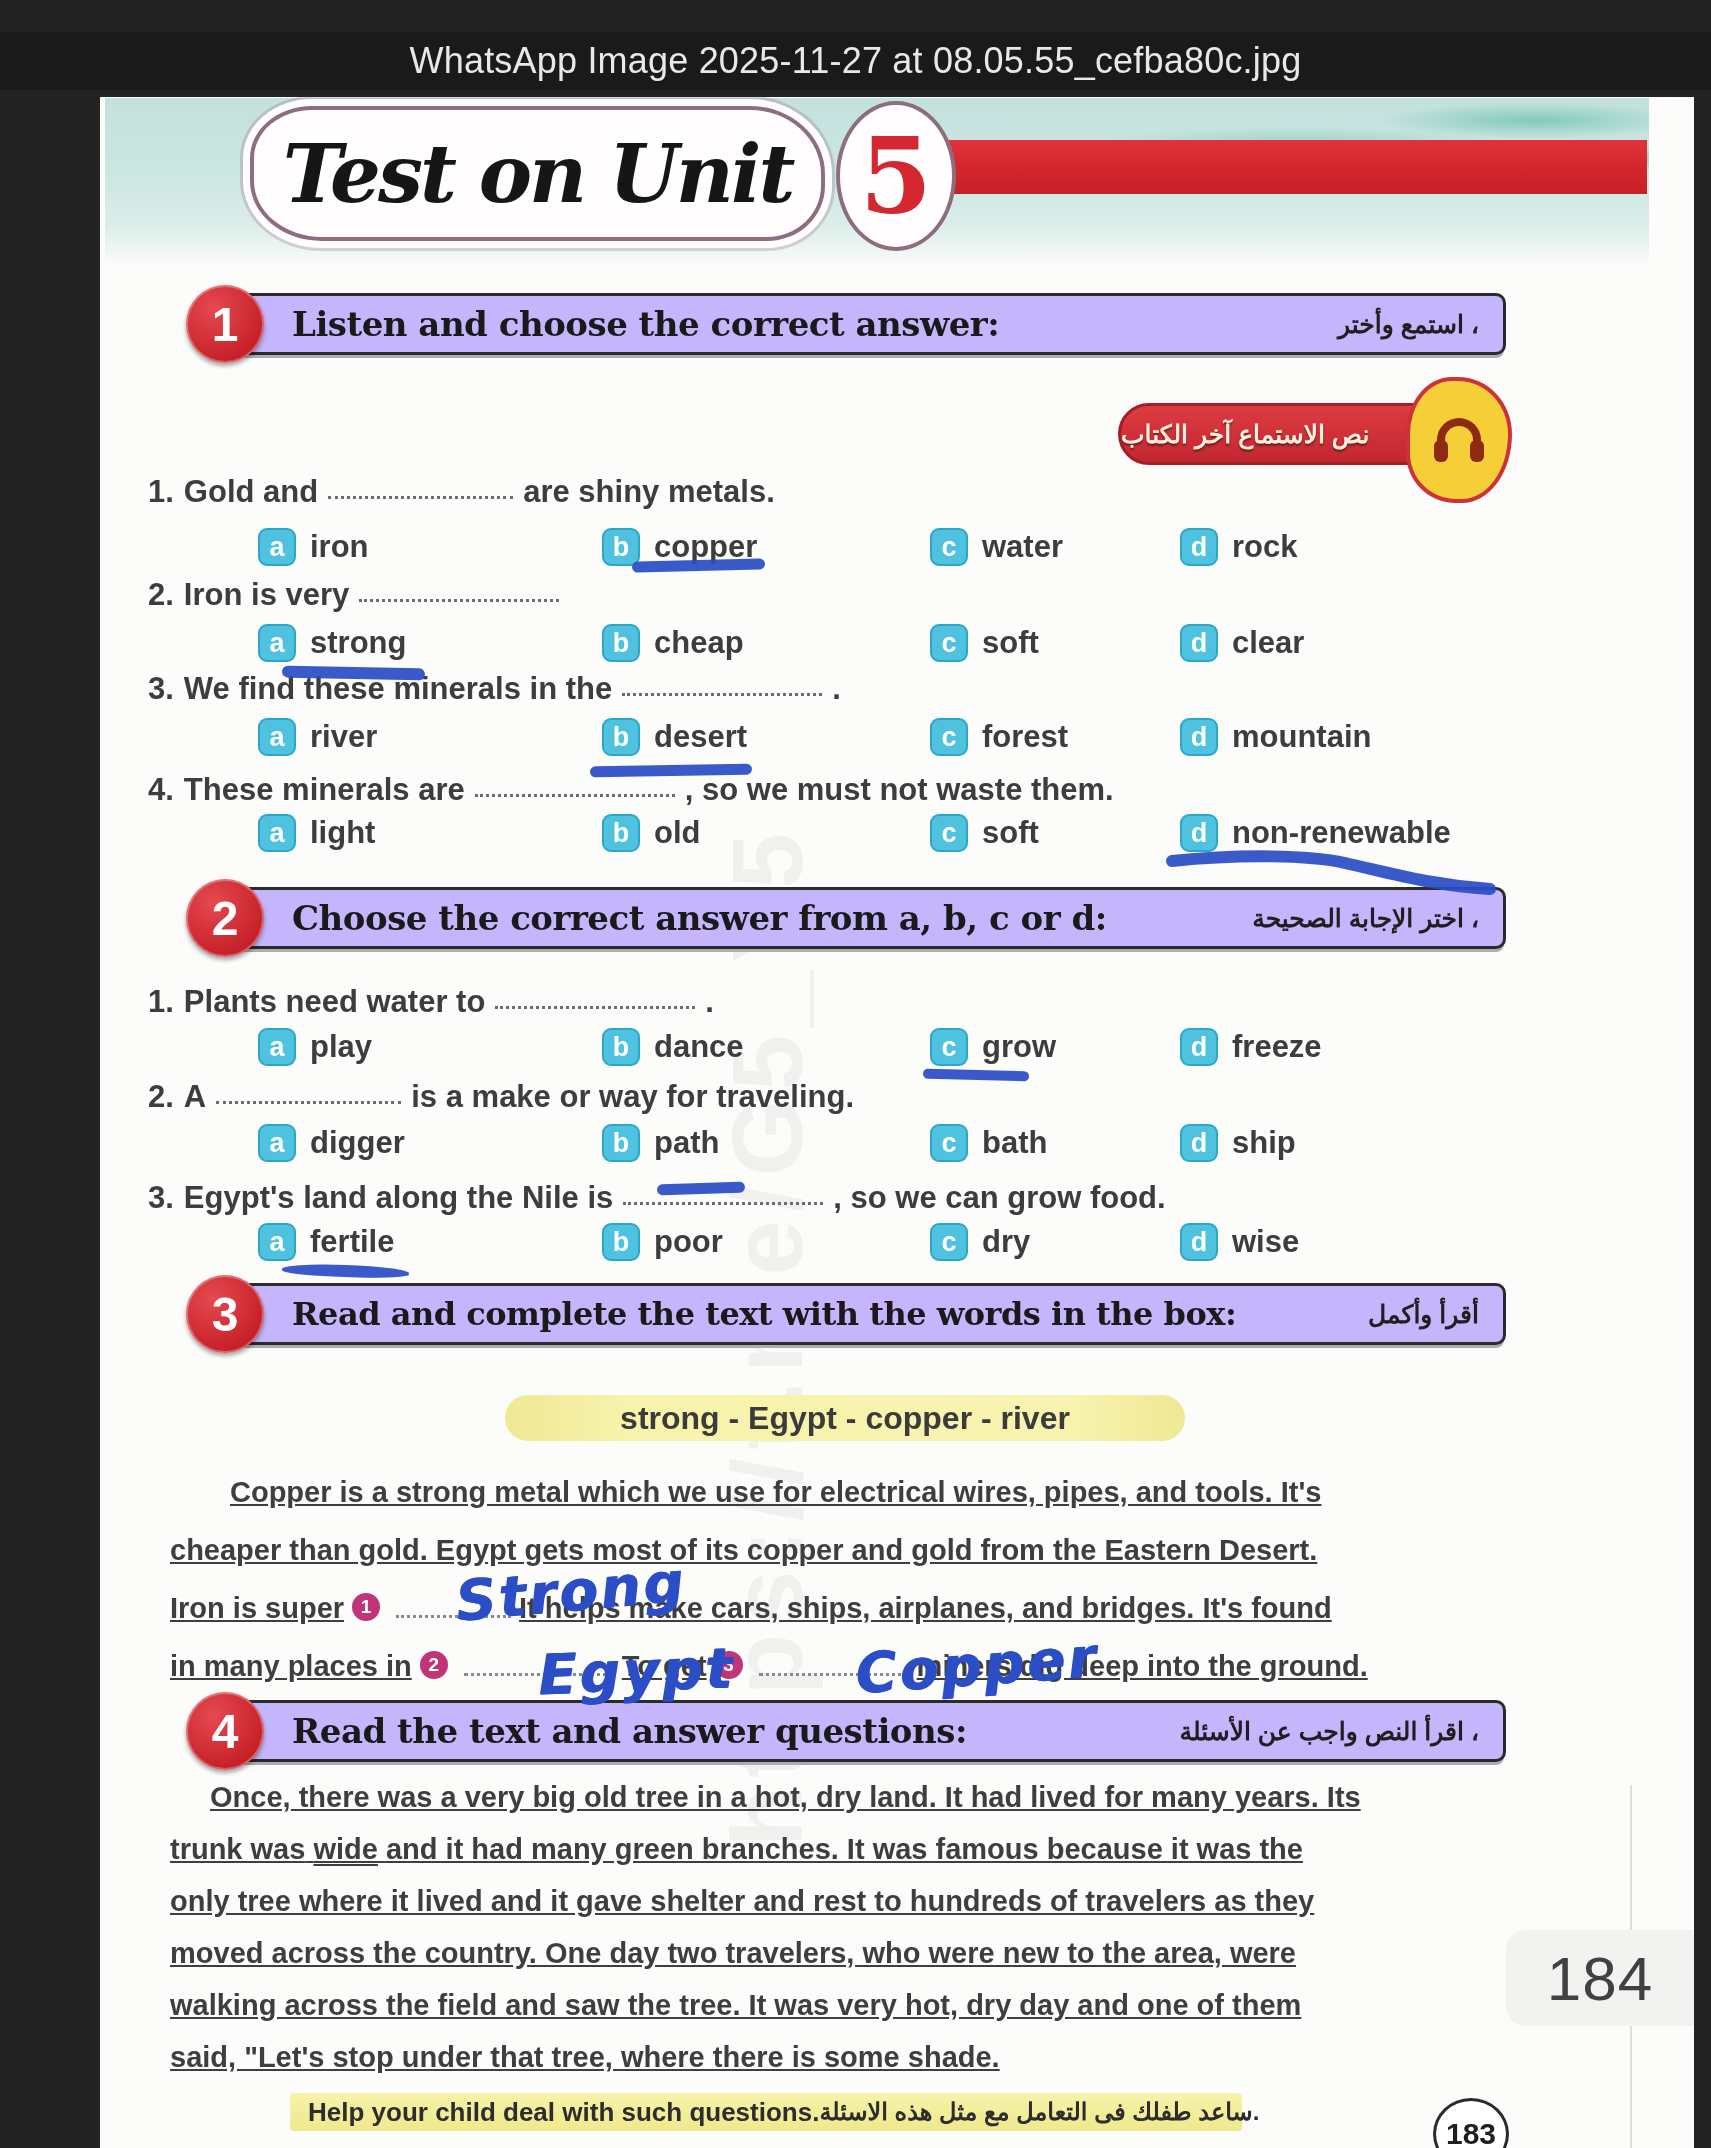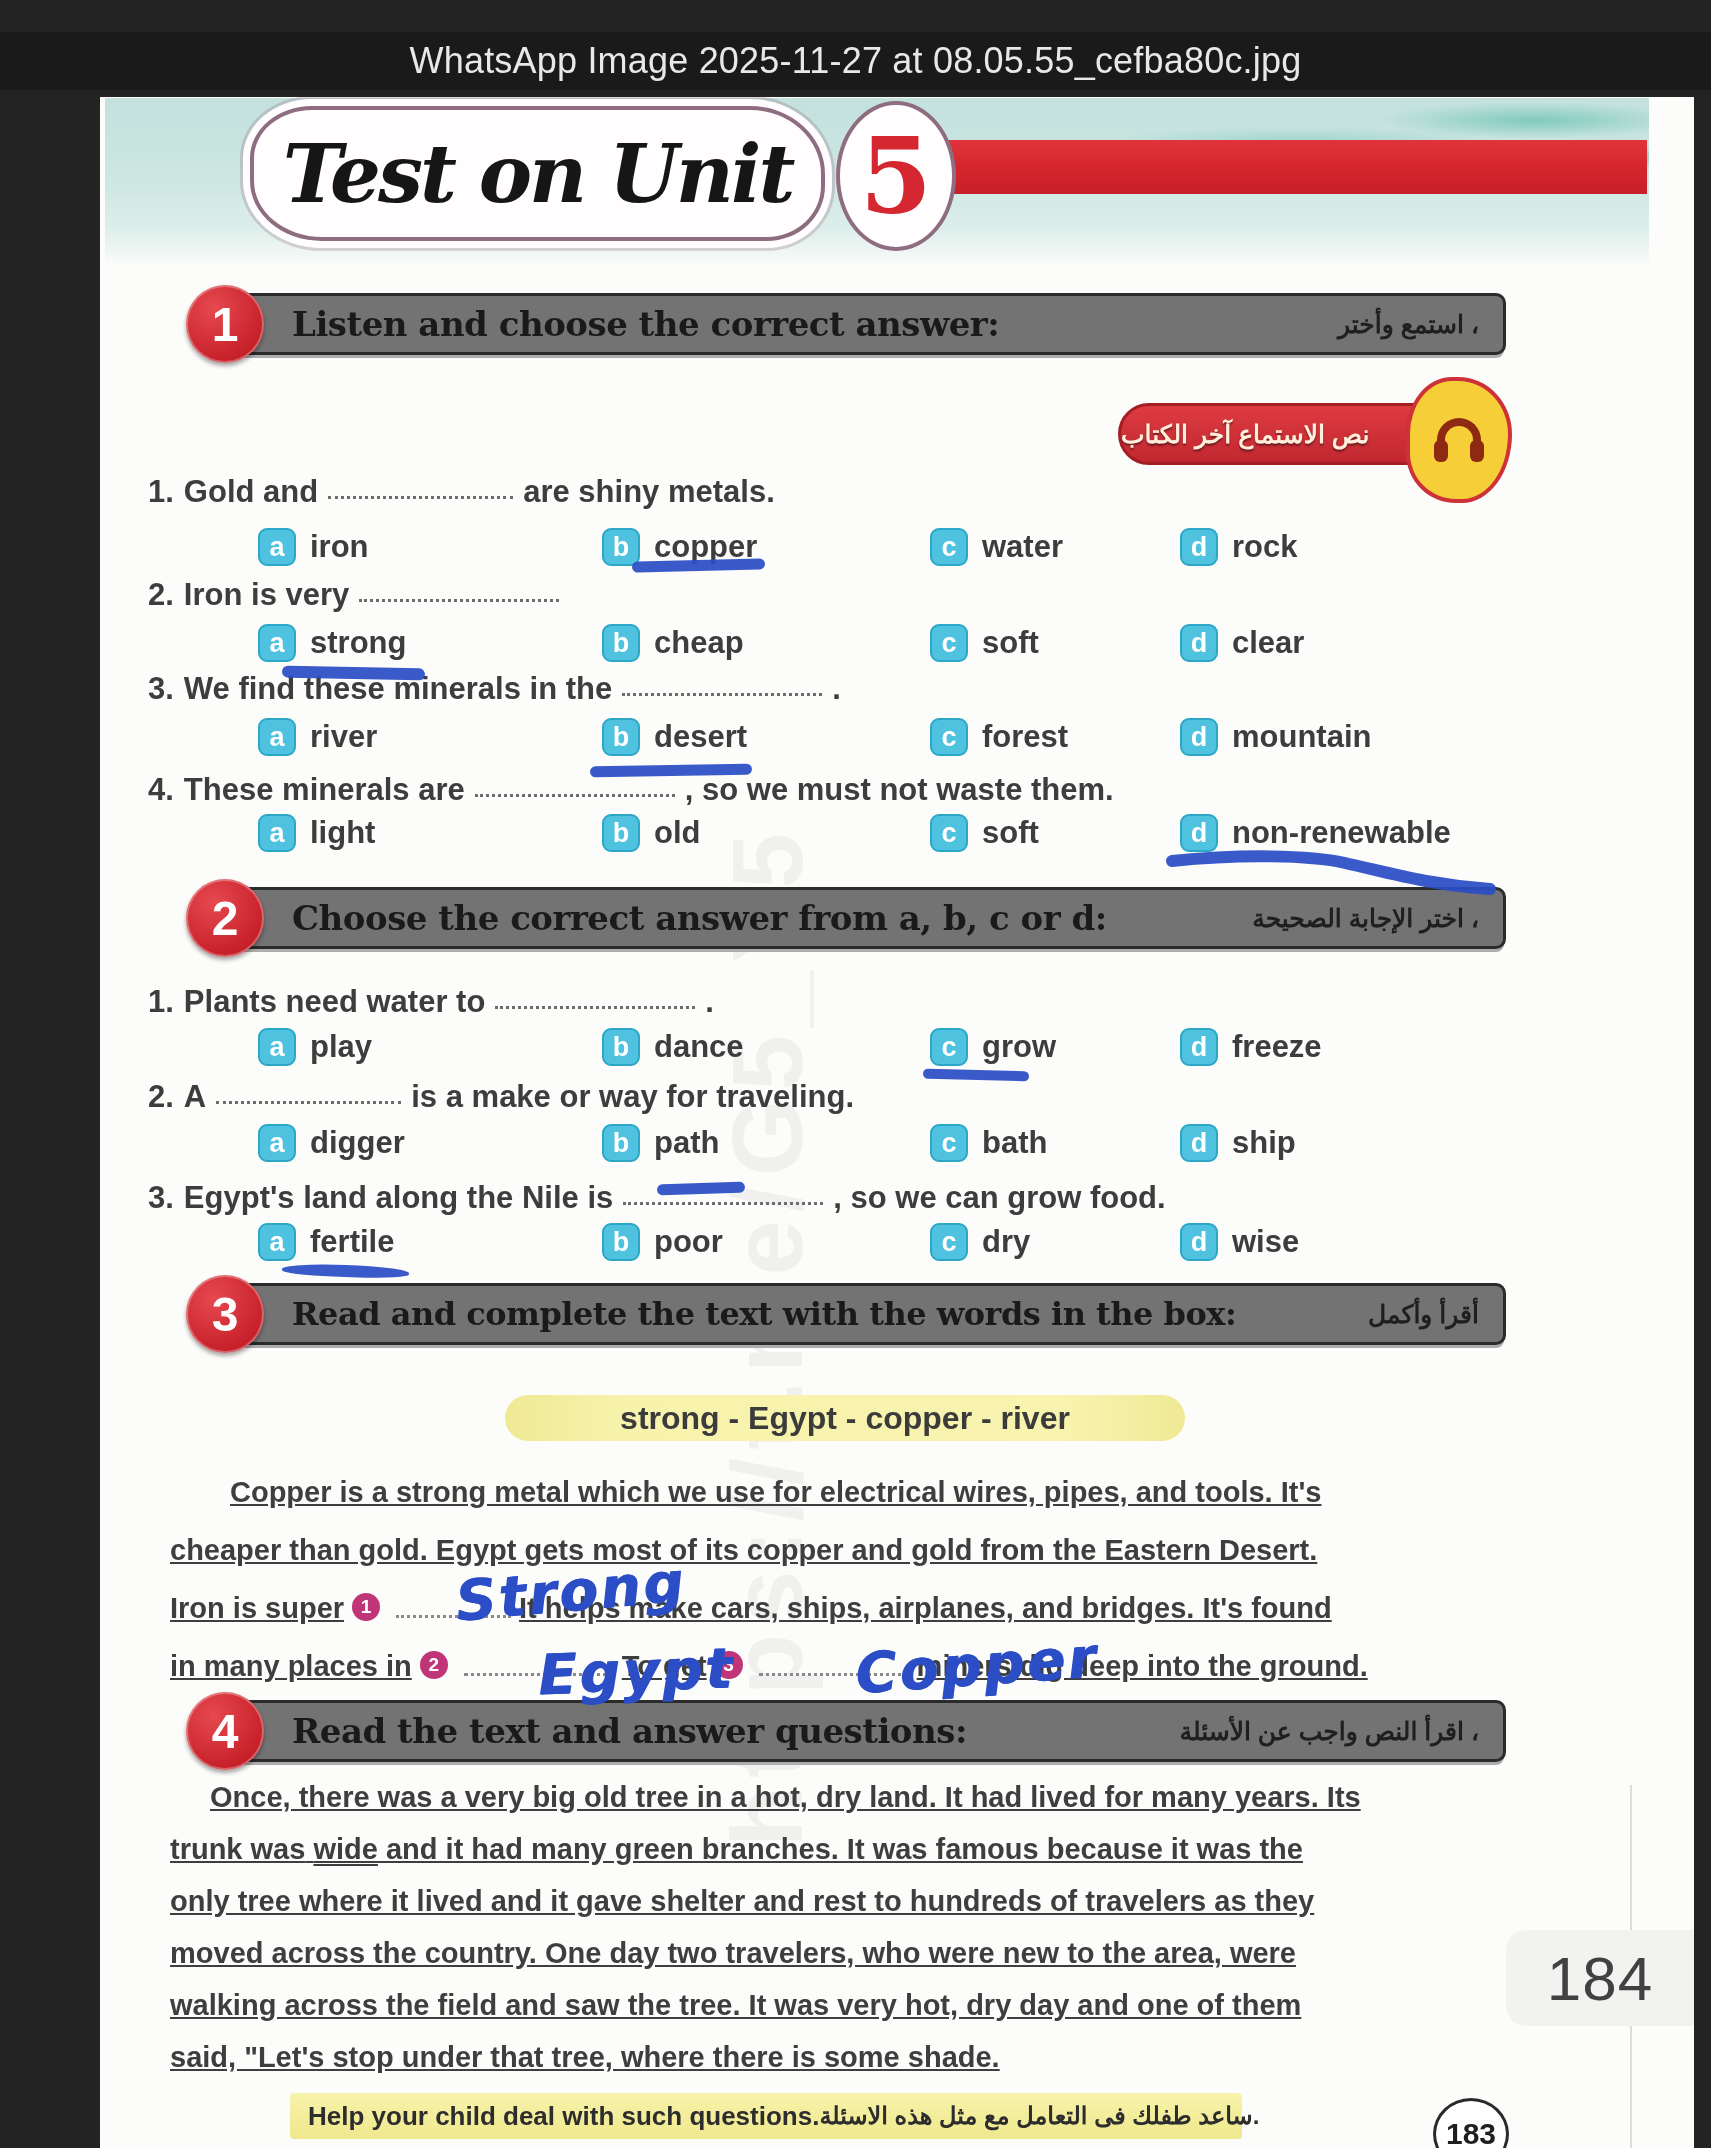--- a/index.html
+++ b/index.html
@@ -47,21 +47,21 @@
   }
   .five-oval {
     position:absolute; left:736px; top:4px; width:120px; height:150px;
     background:#fffdfd; border:4px solid #8f6d80; border-radius:50%;
     display:flex; align-items:center; justify-content:center; z-index:3;
   }
   .five-num { font-family:"DejaVu Serif", serif; font-weight:bold; font-size:104px; color:#d42731; }
   
   .secbox {
     position:absolute; left:125px; width:1281px; height:62px;
-    background:#737373; border:3px solid #2b2b2b; border-radius:10px;
+    background:#c4b5fd; border:3px solid #2b2b2b; border-radius:10px;
     display:flex; align-items:center; justify-content:space-between;
     padding:0 24px 0 64px; box-shadow:0 5px 0 -2px #adadad; z-index:3;
   }
   .sec-en { font-family:"DejaVu Serif", serif; font-weight:bold; font-size:34px; color:#1a1a1a; letter-spacing:-0.5px; white-space:nowrap; }
   .sec-en.small { font-size:32px; }
   .sec-ar { font-weight:bold; font-size:25px; color:#1f1f1f; white-space:nowrap; }
   .seccircle {
     position:absolute; left:86px; width:78px; height:78px; border-radius:50%;
     background:radial-gradient(circle at 35% 30%, #e64950, #c62029 72%);
     color:#fff; display:flex; align-items:center; justify-content:center;
@@ -122,21 +122,21 @@
   .indent-sm { display:inline-block; width:40px; }
   .bullet {
     display:inline-flex; width:28px; height:28px; border-radius:50%; background:#c03478;
     color:#fff; font-size:19px; font-weight:bold; align-items:center; justify-content:center;
     vertical-align:middle; margin:0 8px; position:relative; top:-3px;
   }
   .dotsm { display:inline-block; width:115px; height:12px; border-bottom:3px dotted #8a8a8a; margin:0 8px; }
   .uline { text-decoration:underline; text-underline-offset:5px; }
   
   .footer-strip {
-    position:absolute; left:190px; top:1996px; width:952px; height:46px;
+    position:absolute; left:190px; top:1996px; width:952px; height:38px;
     background:linear-gradient(180deg,#f7f3aa,#efe88d); border-radius:4px;
     display:flex; align-items:center; justify-content:space-between; padding:0 18px; z-index:2;
   }
   .fs-en { font-size:26px; font-weight:bold; color:#2d2d2d; white-space:nowrap; }
   .fs-ar { font-size:24px; font-weight:bold; color:#2d2d2d; white-space:nowrap; }
   .oval183 {
     position:absolute; left:1333px; top:2001px; width:76px; height:72px;
     border:3px solid #2a2a2a; border-radius:50%; background:#fff;
     display:flex; align-items:center; justify-content:center;
     font-size:30px; font-weight:bold; color:#1f1f1f; z-index:2;

